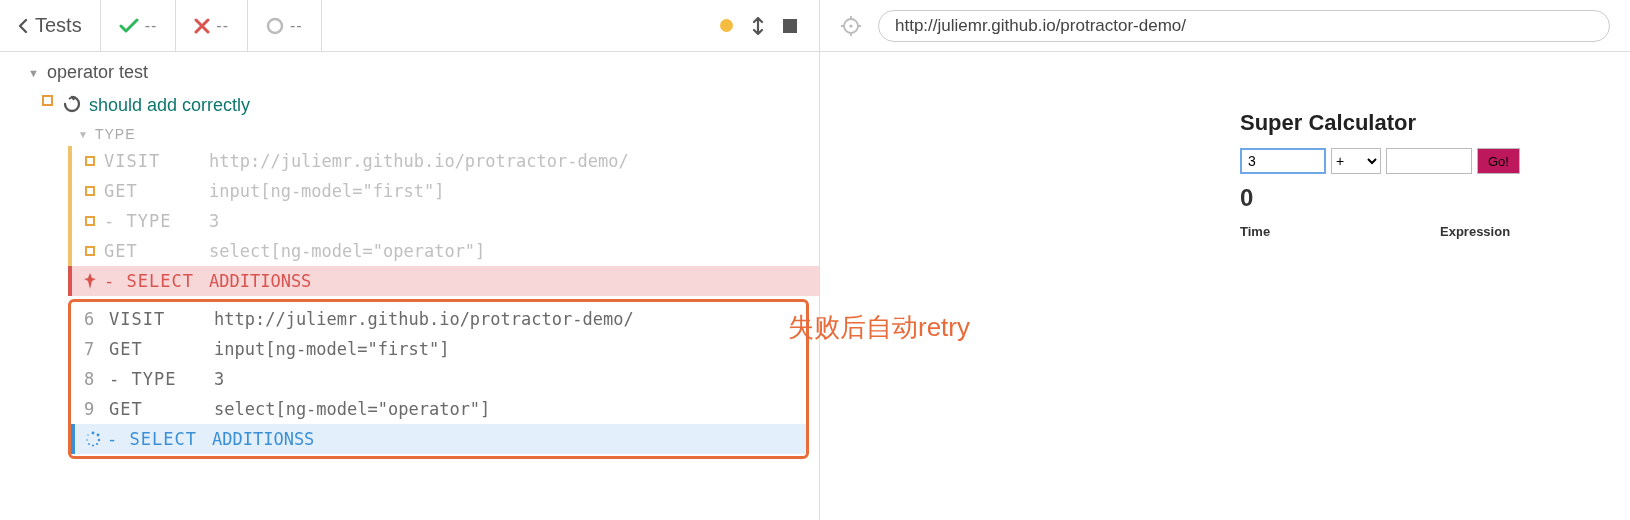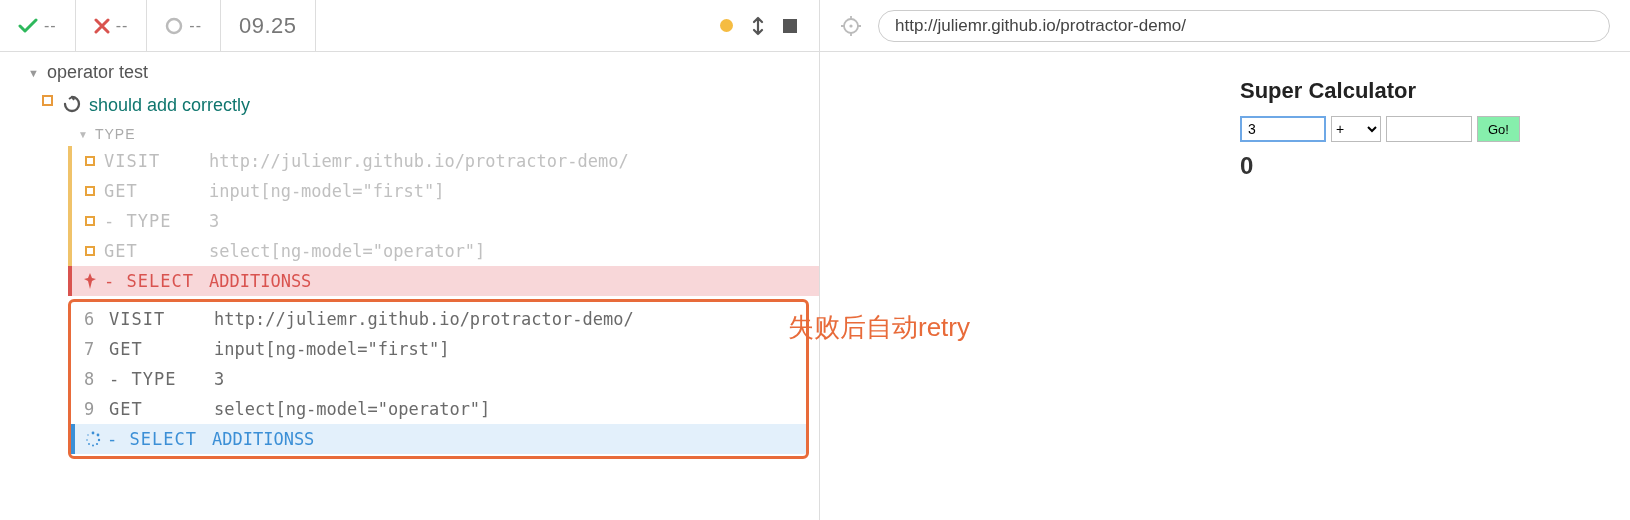--- a/index.html
+++ b/index.html
@@ -56,59 +56,62 @@
   .retry-block .cmd-row.running .msg { color: #3b8fd6; }
 
   .annot { position: absolute; left: 788px; top: 310px; color: #e86b3a; font-size: 26px; white-space: nowrap; }
 
   
   .url-bar { display: flex; align-items: center; height: 52px; border-bottom: 1px solid #ddd; padding: 0 20px; gap: 16px; }
   .url-input { flex: 1; height: 32px; border: 1px solid #ccc; border-radius: 16px; padding: 0 16px; font-size: 17px; color: #444; background: #fff; }
 
   
   .page-preview { flex: 1; padding: 26px 0 0 0; }
-  .calc-wrap { margin-left: 420px; width: 340px; }
+  .calc-wrap { margin-left: 420px; width: 340px; margin-top: 32px; }
   .calc-title { font-size: 22px; font-weight: 700; margin-bottom: 12px; color: #222; }
   .calc-row { display: flex; align-items: center; gap: 5px; margin-bottom: 10px; }
   .calc-row input.num { width: 86px; height: 26px; border: 2px solid #6ea8e6; padding: 0 6px; font-size: 14px; }
   .calc-row input.num.blank { border: 1px solid #bbb; }
   .calc-row select { height: 26px; border: 1px solid #bbb; font-size: 14px; background: #fff; width: 50px; }
-  .calc-row .go { height: 26px; padding: 0 10px; border: 1px solid #bbb; background: #86efac; font-size: 13px; cursor: pointer; }
+  .calc-row .go { height: 26px; padding: 0 10px; border: 1px solid #bbb; background: #be185d; font-size: 13px; cursor: pointer; }
   .calc-result { font-size: 24px; font-weight: 700; margin-bottom: 12px; }
   .calc-hist { font-size: 15px; font-weight: 700; margin-bottom: 8px; }
   .calc-cols { display: flex; font-size: 13px; font-weight: 700; }
   .calc-cols .c1 { width: 200px; }
 </style>
 </head>
 <body>
 
 <div class="app">
   <div class="left-panel">
 
     <div class="toolbar">
+      <div class="toolbar-cell back">
+        <svg width="11" height="16" viewBox="0 0 11 16">
+            <path d="M8 2 L2 8 L8 14" stroke="#555" stroke-width="2.3" fill="none" stroke-linecap="round" stroke-linejoin="round"></path>
+          </svg>
+        <span style="margin-left:6px">Tests</span>
+      </div>
       <div class="toolbar-cell">
         <svg width="20" height="16" viewBox="0 0 20 16">
             <path d="M2 8 L7 13 L18 2" stroke="#2eb85c" stroke-width="3" fill="none" stroke-linecap="round" stroke-linejoin="round"></path>
           </svg>
         <span class="tb-count">--</span>
       </div>
       <div class="toolbar-cell">
         <svg width="16" height="16" viewBox="0 0 16 16">
             <path d="M2 2 L14 14 M14 2 L2 14" stroke="#d9534f" stroke-width="3" fill="none" stroke-linecap="round"></path>
           </svg>
         <span class="tb-count">--</span>
       </div>
       <div class="toolbar-cell">
         <svg width="18" height="18" viewBox="0 0 18 18">
             <circle cx="9" cy="9" r="7" stroke="#bbb" stroke-width="2.5" fill="none"></circle>
           </svg>
         <span class="tb-count">--</span>
-      </div>
-      <div class="toolbar-cell" style="color:#777; font-size:22px; letter-spacing:0.5px;">
-        <span>09.25</span>
       </div>
       <div class="toolbar-cell toolbar-spacer"></div>
       <div class="toolbar-right">
         <span class="dot-yellow"></span>
         <svg width="14" height="20" viewBox="0 0 14 20">
             <path d="M7 2 L3 6 M7 2 L11 6 M7 2 L7 18 M7 18 L3 14 M7 18 L11 14" stroke="#555" stroke-width="2.2" fill="none" stroke-linecap="round"></path>
           </svg>
         <span class="square-stop"></span>
       </div>
     </div>
@@ -242,16 +245,20 @@
     <div class="page-preview">
       <div class="calc-wrap">
         <div class="calc-title">Super Calculator</div>
         <div class="calc-row">
           <input class="num" value="3" style="">
           <select><option>+</option></select>
           <input class="num blank" value="" style="">
           <button class="go">Go!</button>
         </div>
         <div class="calc-result">0</div>
+        <div class="calc-cols">
+          <span class="c1">Time</span>
+          <span>Expression</span>
+        </div>
       </div>
     </div>
   </div>
 </div>
 
 </body></html>

